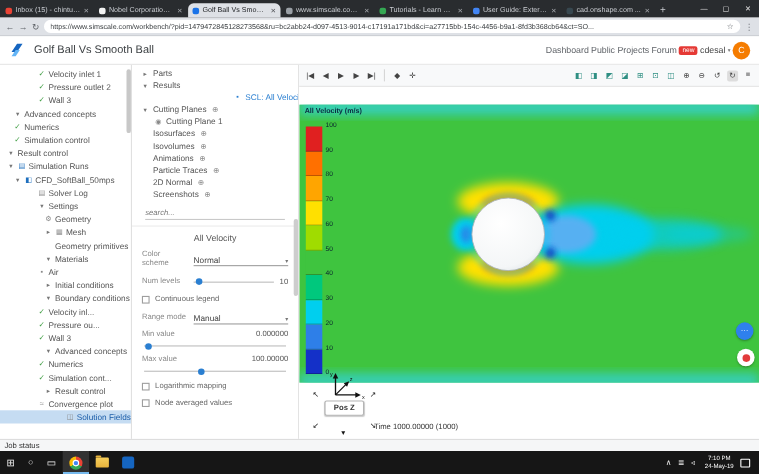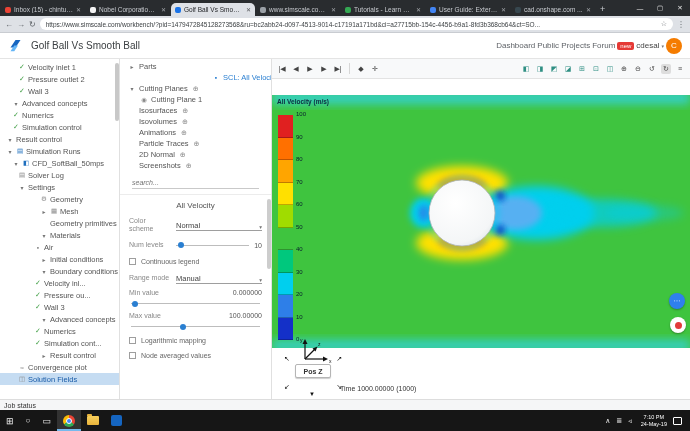--- a/index.html
+++ b/index.html
@@ -31,22 +31,22 @@
   .hnav { margin-left:auto; display:flex; align-items:center; gap:2px; }
   .hlink { font-size:8px; color:#5f6368; }
   .badge { background:#e53935; color:#fff; font-size:6px; padding:1px 3px; border-radius:2px; }
   .uname { font-size:8px; color:#444; }
   .ucaret { font-size:5px; color:#777; }
   .avatar { width:16px; height:16px; border-radius:50%; background:#f57c00; color:#fff; font-size:8px; display:flex; align-items:center; justify-content:center; }
 
   
   .leftpanel { position:absolute; top:59px; left:0; width:120px; height:340px; background:#fff; border-right:1px solid #e0e0e0; overflow:hidden; padding-top:2px; }
   .trw { display:flex; align-items:center; height:12px; gap:2px; white-space:nowrap; overflow:hidden; font-size:7.5px; color:#555; }
-  .trw.sel { color:#1a5ca8; }
-  .l0{padding-left:6px;} .l1{padding-left:12px;} .l2{padding-left:18px;} .l3{padding-left:40px;} .l4{padding-left:34px;}
+  .trw.sel { color:#1a5ca8;justify-content:flex-end; }
+  .l0{padding-left:6px;} .l1{padding-left:12px;} .l2{padding-left:34px;} .l3{padding-left:40px;} .l4{padding-left:34px;}
   .tic { width:8px; flex:0 0 auto; text-align:center; font-size:6.5px; color:#8a8a8a; }
   .ck { color:#43a047; font-size:7px; }
   .cr { color:#777; font-size:6px; }
   .bluic { color:#1e6fbe; }
   .lscroll { position:absolute; right:0; top:4px; width:4px; height:58px; background:#c8c8c8; border-radius:2px; }
 
   
   .midpanel { position:absolute; top:59px; left:120px; width:152px; height:340px; background:#fff; border-right:1px solid #e0e0e0; overflow:hidden; padding-top:2px; }
   .mrw { display:flex; align-items:center; height:11px; gap:3px; white-space:nowrap; overflow:hidden; font-size:7.5px; color:#555; }
   .m0{padding-left:8px;} .m1{padding-left:20px;}
@@ -299,20 +299,24 @@
         <span class="tic">◫</span>
         <span>Solution Fields</span>
       </div>
     <div class="lscroll"></div>
   </div>
 
   <div class="midpanel">
     <div class="mrw m0">
         <span class="tic cr">▸</span>
         <span>Parts</span>
+      </div>
+    <div class="mrw m0">
+        <span class="tic cr">▾</span>
+        <span>Results</span>
       </div>
     <div class="mrw m1 mblue">
         <span class="tic mblue">▪</span>
         <span>SCL: All Velocity</span>
       </div>
     <div class="mrw m0">
         <span class="tic cr">▾</span>
         <span>Cutting Planes</span>
         <span class="plus">⊕</span>
       </div>

